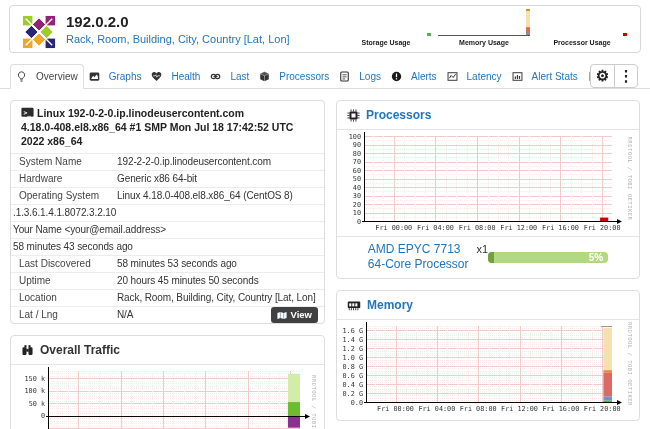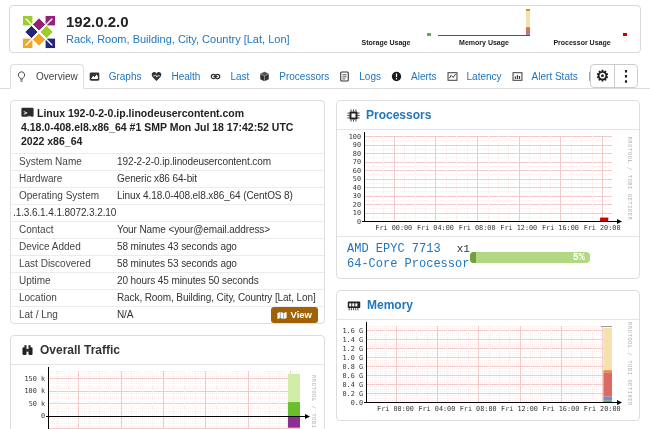--- a/index.html
+++ b/index.html
@@ -40,27 +40,27 @@
 .panel { border:1px solid #ddd; border-radius:4px; background:#fff; margin-bottom:11px; }
 .panel-head { padding:7px 10px; border-bottom:1px solid #e4e4e4; font-size:12px;
   font-weight:bold; display:flex; align-items:center; gap:6px; color:#333; }
 .panel-head.link { color:#2176bd; cursor:pointer; }
 .sys-head { padding:5px 10px; font-size:10.5px; font-weight:bold; line-height:14px; color:#222; }
 .sys-head svg { vertical-align:-2px; margin-right:3px; }
 .irow { display:flex; border-top:1px solid #ececec; font-size:10px; line-height:12px; }
 .irow .lab { width:104px; flex:none; padding:2px 8px 2px; color:#444; }
 .irow .val { flex:1; padding:2px 2px 2px 2px; color:#333; position:relative;
   white-space:nowrap; overflow:hidden; letter-spacing:-0.1px; }
-.view-btn { position:absolute; right:6px; top:0px; background:#a16207; color:#fff;
+.view-btn { position:absolute; right:6px; top:0px; background:#404040; color:#fff;
   font-size:9.5px; font-weight:bold; border-radius:3px; padding:2px 6px;
   display:flex; align-items:center; gap:4px; cursor:pointer; letter-spacing:0; }
 .graphbox { padding:2px 3px; }
 .graphbox svg { display:block; }
-.cpu-foot { display:flex; justify-content:flex-start; align-items:center;
-  padding:5px 10px 6px; border-top:1px solid #e4e4e4;font-family:Liberation Mono, monospace; }
+.cpu-foot { display:flex; justify-content:center; align-items:center;
+  padding:5px 10px 6px; border-top:1px solid #e4e4e4; }
 .cpu-names { font-size:12px; line-height:15px; }
 .cpu-link { color:#2176bd; cursor:pointer; }
 .cpu-count { color:#333; margin-left:16px; font-size:11px; }
 .pbar { width:120px; height:11px; background:#b3d882; border-radius:4px;
   position:relative; overflow:hidden; }
 .pbar-fill { position:absolute; left:0; top:0; bottom:0; background:#71a13c; }
 .pbar-label { position:absolute; right:5px; top:0; font-size:10px; font-weight:bold;
   color:#fff; line-height:11px; }
 </style>
 </head>
@@ -213,25 +213,23 @@
           <div class="val">Generic x86 64-bit</div>
         </div>
       <div class="irow">
           <div class="lab">Operating System</div>
           <div class="val">Linux 4.18.0-408.el8.x86_64 (CentOS 8)</div>
         </div>
       <div class="irow">
           <div class="val">.1.3.6.1.4.1.8072.3.2.10</div>
         </div>
       <div class="irow">
-          <div class="lab">Contact</div>
           <div class="val">Your Name &lt;your@email.address&gt;</div>
         </div>
       <div class="irow">
-          <div class="lab">Device Added</div>
           <div class="val">58 minutes 43 seconds ago</div>
         </div>
       <div class="irow">
           <div class="lab">Last Discovered</div>
           <div class="val">58 minutes 53 seconds ago</div>
         </div>
       <div class="irow">
           <div class="lab">Uptime</div>
           <div class="val">20 hours 45 minutes 50 seconds</div>
         </div>

